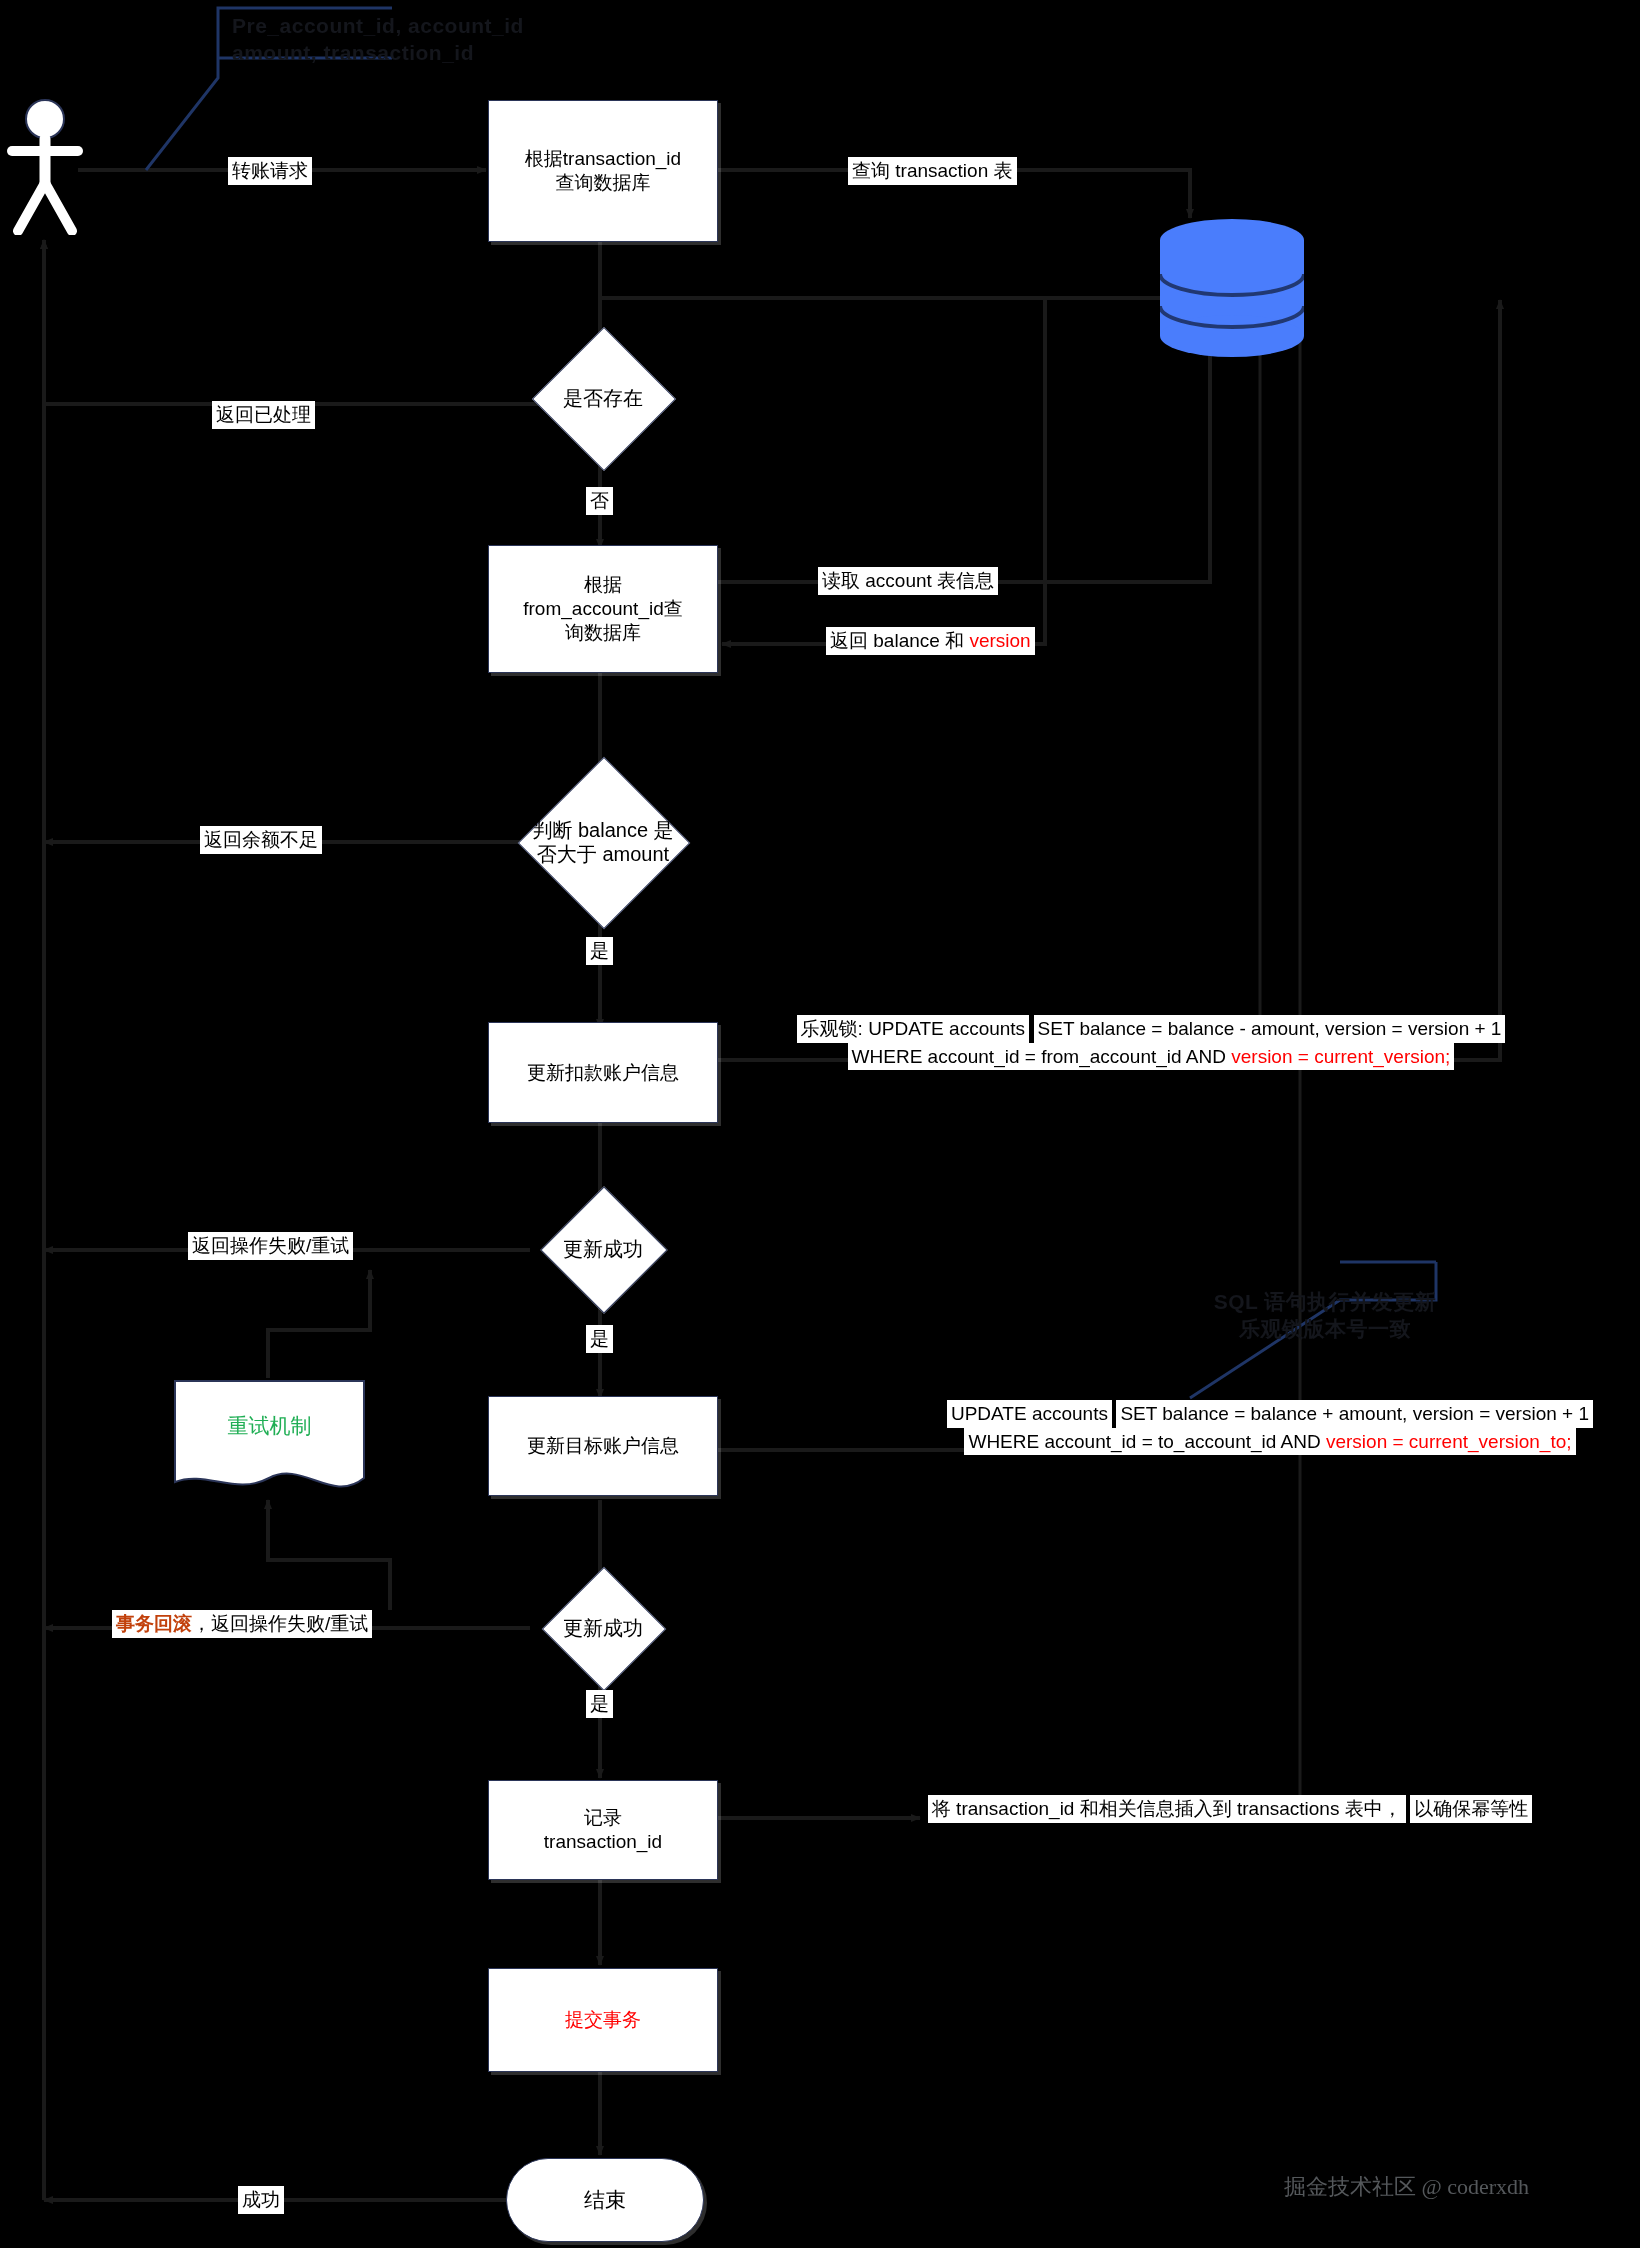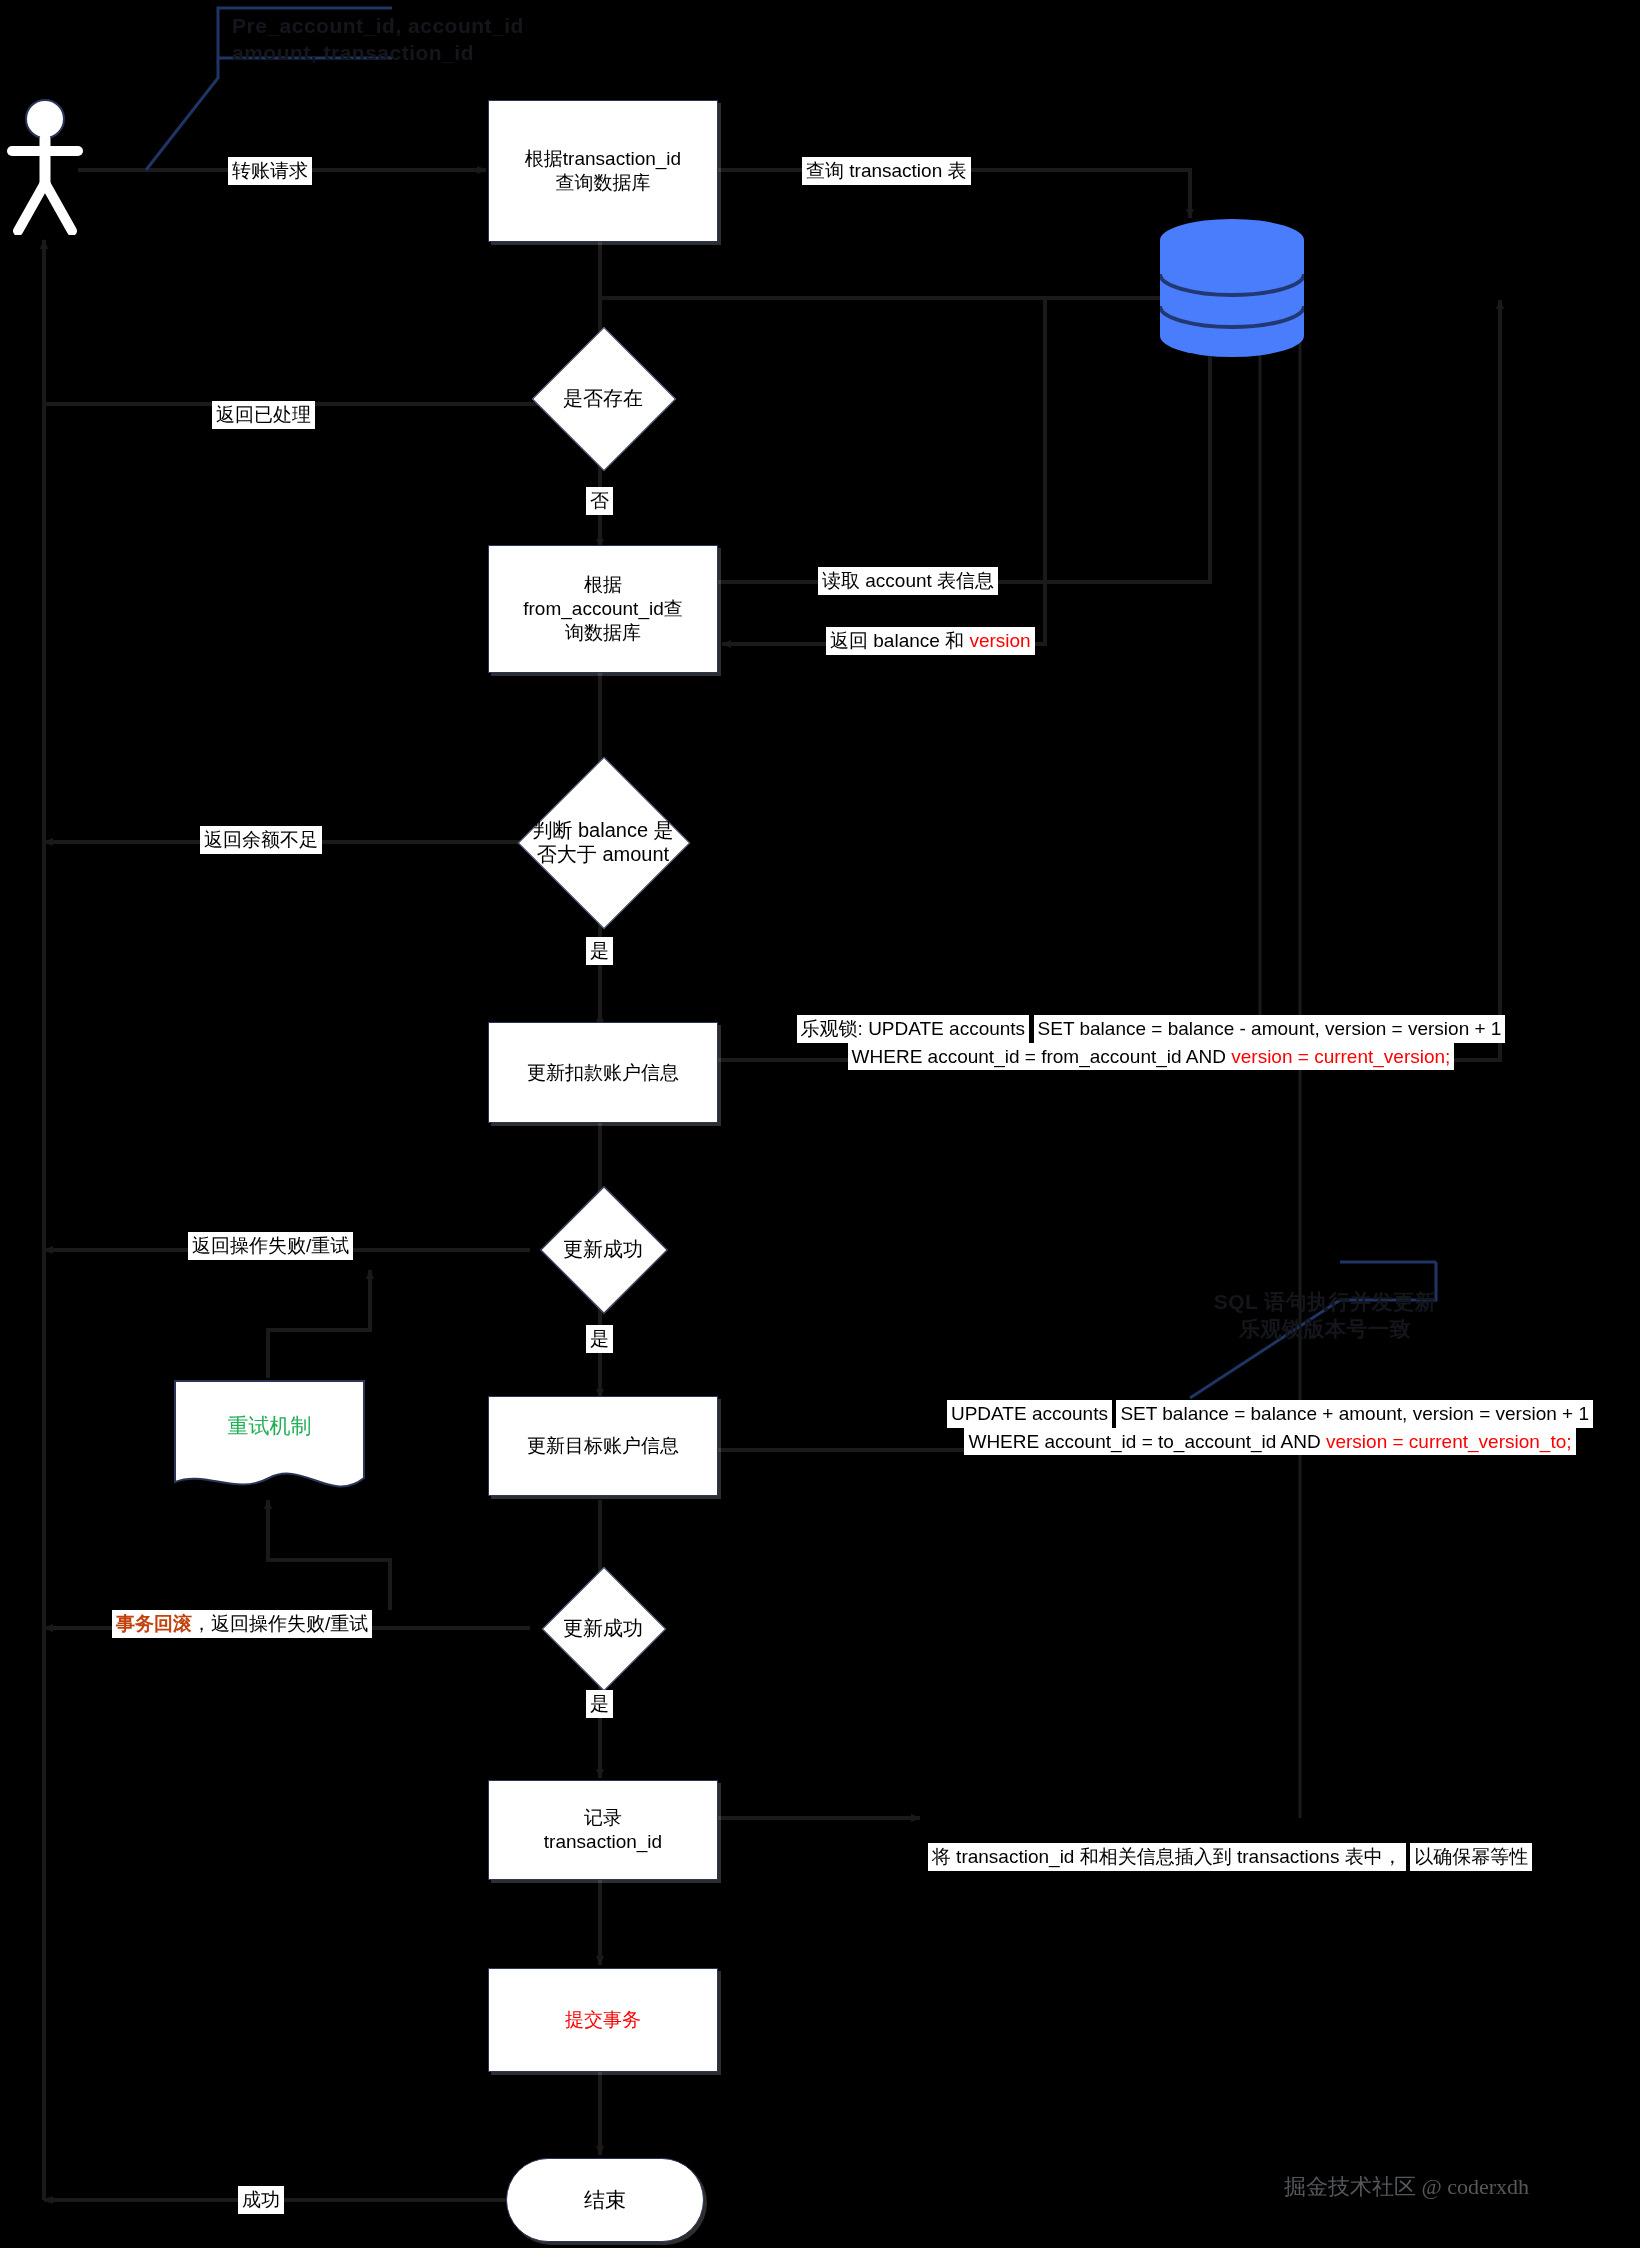--- a/index.html
+++ b/index.html
@@ -238,21 +238,21 @@
   <div class="node proc" style="left:488px;top:1968px;width:230px;height:104px;color:#ff0000;">
     <span class="red">提交事务</span>
   </div>
 
   <div class="terminator" style="left:506px;top:2158px;width:198px;height:84px;">
     <span>结束</span>
   </div>
 
   <div class="elabel" style="left:228px;top:157px;">转账请求</div>
 
-  <div class="elabel" style="left:802px;top:157px;">查询 transaction 表</div>
+  <div class="elabel" style="left:848px;top:157px;">查询 transaction 表</div>
 
   <div class="elabel" style="left:212px;top:389px;margin-top:12px;">返回已处理</div>
 
   <div class="elabel" style="left:586px;top:487px;">否</div>
 
   <div class="elabel" style="left:818px;top:567px;">读取 account 表信息</div>
 
   <div class="elabel" style="left:826px;top:627px;">
     <span>返回 balance 和 </span><span class="red">version</span>
   </div>
@@ -284,18 +284,18 @@
   <div style="position:absolute;left:900px;top:1400px;width:740px;text-align:center;">
     <div class="elabel" style="position:relative;left:0;top:0;display:inline-block;">UPDATE accounts</div>
     <div class="elabel" style="position:relative;left:0;top:0;display:inline-block;">SET balance = balance + amount, version = version + 1</div>
     <div class="elabel" style="position:relative;left:0;top:0;display:inline-block;">
       <span>WHERE account_id = to_account_id AND </span><span class="red">version = current_version_to;</span>
     </div>
   </div>
 
   <div style="position:absolute;left:900px;top:1795px;width:660px;text-align:center;">
     <div class="elabel" style="position:relative;left:0;top:0;display:inline-block;">将 transaction_id 和相关信息插入到 transactions 表中，</div>
-    <div class="elabel" style="position:relative;left:0;top:0;display:inline-block;margin-top:48px;">以确保幂等性</div>
+    <div class="elabel" style="position:relative;left:0;top:0;display:inline-block;">以确保幂等性</div>
   </div>
 
   <div class="watermark" style="left:1284px;top:2172px;">掘金技术社区 @ coderxdh</div>
 
 </div>
 
 </body></html>

